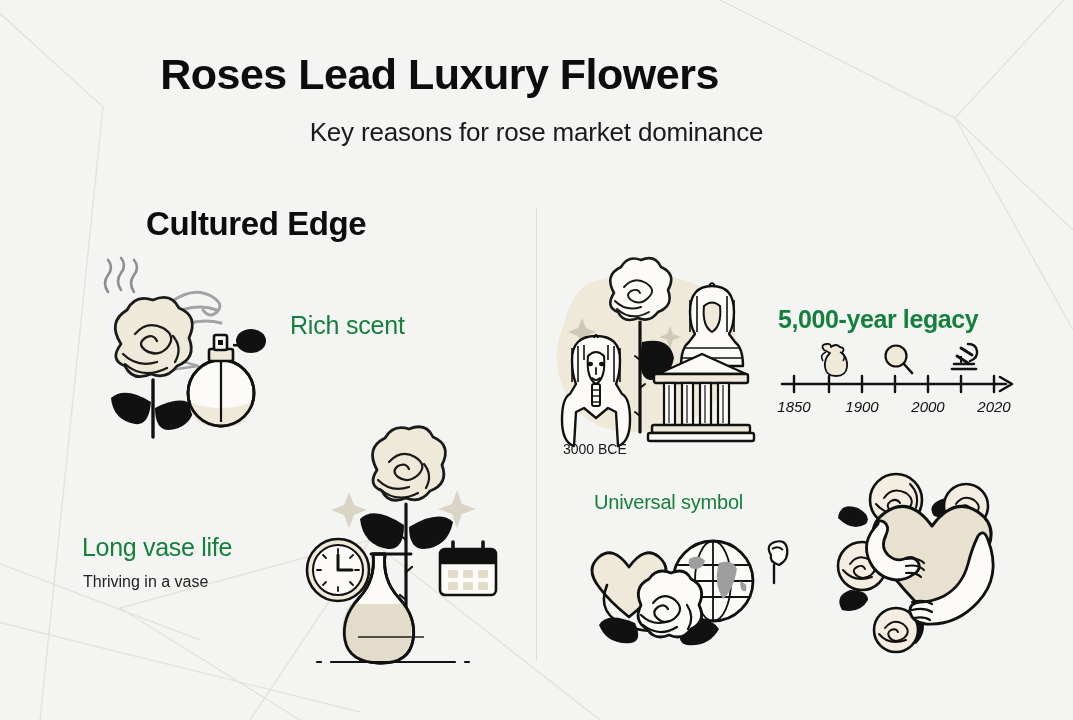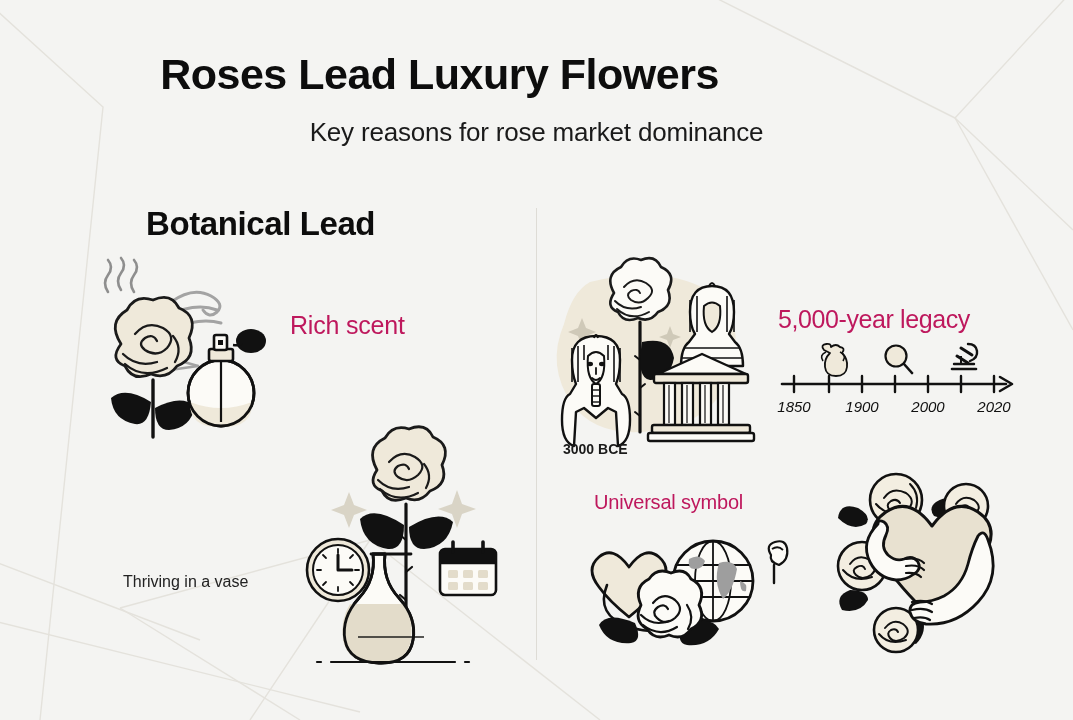--- a/index.html
+++ b/index.html
@@ -28,27 +28,27 @@
     position:absolute;left:536px;top:208px;width:1px;height:452px;
     background:#DEDCD6;
   }
 
   .col-head{
     position:absolute;font-size:33px;font-weight:700;color:#0D0D0D;letter-spacing:-0.4px;
   }
   .col-head.left{left:146px;top:205px;}
   .col-head.right{left:654px;top:205px;}
 
-  .lbl{position:absolute;color:#be185d;}
+  .lbl{position:absolute;color:#15803d;}
   .lbl-rich{left:290px;top:311px;font-size:25px;font-weight:400;letter-spacing:-0.2px;}
   .lbl-vase{left:82px;top:533px;font-size:25px;font-weight:500;letter-spacing:-0.3px;}
-  .lbl-vase-sub{left:83px;top:573px;font-size:16px;font-weight:400;color:#222;margin-left:40px;}
-  .lbl-legacy{left:778px;top:305px;font-size:25px;font-weight:400;letter-spacing:-0.4px;}
+  .lbl-vase-sub{left:83px;top:573px;font-size:16px;font-weight:400;color:#222;}
+  .lbl-legacy{left:778px;top:305px;font-size:25px;font-weight:700;letter-spacing:-0.4px;}
   .lbl-universal{left:594px;top:491px;font-size:20px;font-weight:400;letter-spacing:-0.2px;}
-  .lbl-bce{left:563px;top:441px;font-size:14px;font-weight:700;color:#1a1a1a;}
+  .lbl-bce{left:563px;top:441px;font-size:14px;font-weight:400;color:#1a1a1a;}
 
   .art{position:absolute;font-style:italic;}
   .art svg{display:block;overflow:visible;}
 
   .a-scent{left:75px;top:262px;}
   .a-vase{left:305px;top:432px;}
   .a-hist{left:552px;top:268px;}
   .a-time{left:778px;top:340px;}
   .a-univ{left:585px;top:533px;}
   .a-hug{left:836px;top:468px;}
@@ -71,21 +71,21 @@
   </g>
 </svg>
 
 <div class="stage">
 
   <div class="title">Roses Lead Luxury Flowers</div>
   <div class="subtitle">Key reasons for rose market dominance</div>
 
   <div class="divider"></div>
 
-  <div class="col-head left">Botanical Lead</div>
+  <div class="col-head left">Cultured Edge</div>
 
   <div class="art a-scent">
     <svg width="260" height="175" viewBox="0 0 260 175" xmlns="http://www.w3.org/2000/svg">
       <g fill="none" stroke="#8E8E8E" stroke-width="2.6" stroke-linecap="round">
         <path d="M33 30 q-6 -9 0 -17 q6 -8 0 -15"></path>
         <path d="M46 28 q-6 -9 0 -17 q6 -8 0 -15"></path>
         <path d="M59 30 q-6 -9 0 -17 q6 -8 0 -15"></path>
       </g>
       <g fill="none" stroke="#A3A3A3" stroke-width="3" stroke-linecap="round">
         <path d="M96 40 q22 -16 40 -6 q14 8 6 16 q-8 7 -14 -2"></path>
@@ -196,20 +196,21 @@
           <rect x="25" y="30" width="10" height="8" rx="1.5"></rect>
           <rect x="40" y="30" width="10" height="8" rx="1.5"></rect>
           <rect x="10" y="42" width="10" height="8" rx="1.5"></rect>
           <rect x="25" y="42" width="10" height="8" rx="1.5"></rect>
           <rect x="40" y="42" width="10" height="8" rx="1.5"></rect>
         </g>
       </g>
     </svg>
   </div>
 
+  <div class="lbl lbl-vase">Long vase life</div>
   <div class="lbl lbl-vase-sub">Thriving in a vase</div>
 
   <div class="art a-hist">
     <svg width="205" height="175" viewBox="0 0 205 175" xmlns="http://www.w3.org/2000/svg">
       <path d="M38 14 q70 -18 118 8 q38 26 24 78 q-14 52 -74 62 q-60 10 -86 -26 q-26 -38 -8 -80 q8 -32 26 -42 Z" fill="#EFE9DA"></path>
       <g fill="#CFC9B8">
         <path d="M30 50 l4 10 l10 4 l-10 4 l-4 10 l-4 -10 l-10 -4 l10 -4 Z"></path>
         <path d="M118 58 l3 8 l8 3 l-8 3 l-3 8 l-3 -8 l-8 -3 l8 -3 Z"></path>
       </g>
 

